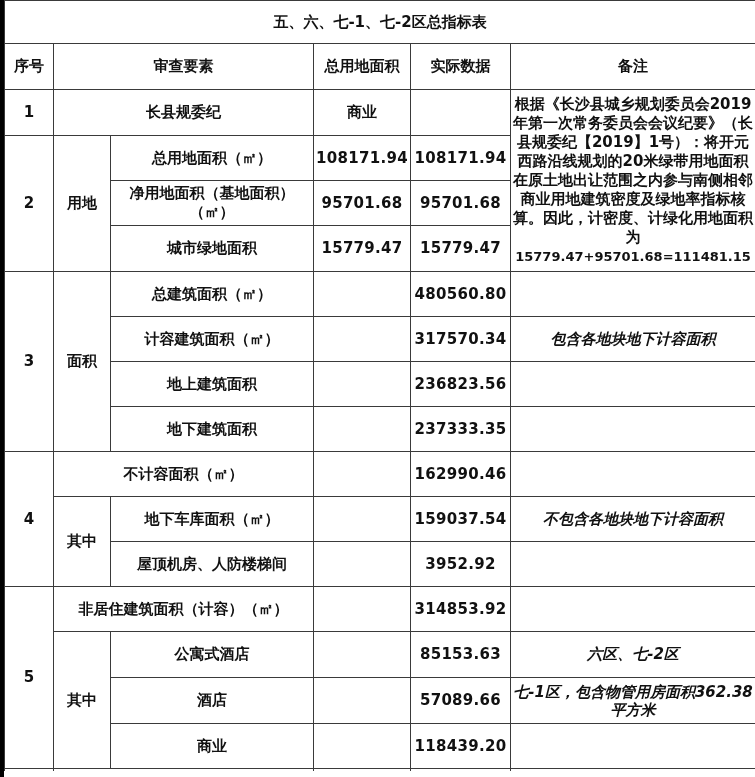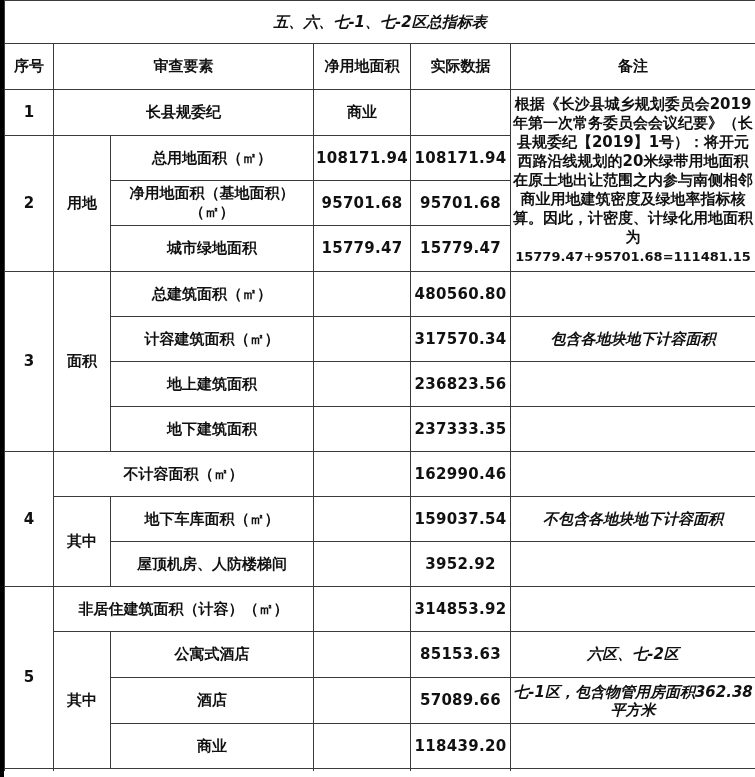--- a/index.html
+++ b/index.html
@@ -2,21 +2,21 @@
 <html><head>
 <meta charset="utf-8">
 <style>
   html, body { margin: 0; padding: 0; background: #ffffff; }
   body { width: 755px; height: 777px; position: relative; overflow: hidden;
          font-family: "DejaVu Sans", "Liberation Sans", sans-serif; color: #111; }
   .leftbar { position: absolute; left: 0; top: 0; width: 4px; height: 777px; background: #000; }
   table.sheet { position: absolute; left: 4px; top: 0; width: 751px; border-collapse: collapse; table-layout: fixed; }
   table.sheet td { border: 1px solid #3a3a3a; text-align: center; vertical-align: middle;
                    font-size: 15px; font-weight: bold; padding: 0 2px; line-height: 19px; }
-  td.title { height: 42px; font-size: 16px; border-top: none; font-style: italic; }
+  td.title { height: 42px; font-size: 16px; border-top: none; }
   td.hdr { height: 45px; font-size: 16px; }
   td.num { font-weight: normal; font-size: 15px; letter-spacing: 0.3px; }
   td.seq { font-weight: bold; }
   td.note-long { font-size: 12.5px; line-height: 16.5px; padding: 2px 4px; }
   td.note { font-size: 15px; font-style: italic; }
   .r46 { height: 45px; }
   .r47 { height: 46px; }
   td.edge-right { border-right: none; }
   tr.tail td { height: 2px; border-bottom: none; padding: 0; }
 </style>
@@ -36,21 +36,21 @@
   </colgroup>
 
   <tbody>
       <tr>
     <td colspan="6" class="title edge-right">五、六、七-1、七-2区总指标表</td>
   </tr>
 
   <tr>
     <td class="hdr">序号</td>
     <td class="hdr" colspan="2">审查要素</td>
-    <td class="hdr">净用地面积</td>
+    <td class="hdr">总用地面积</td>
     <td class="hdr">实际数据</td>
     <td class="hdr edge-right">备注</td>
   </tr>
 
   <tr class="r47">
     <td class="seq">1</td>
     <td colspan="2">长县规委纪</td>
     <td>商业</td>
     <td class="num"></td>
     <td class="note-long edge-right" rowspan="4">

